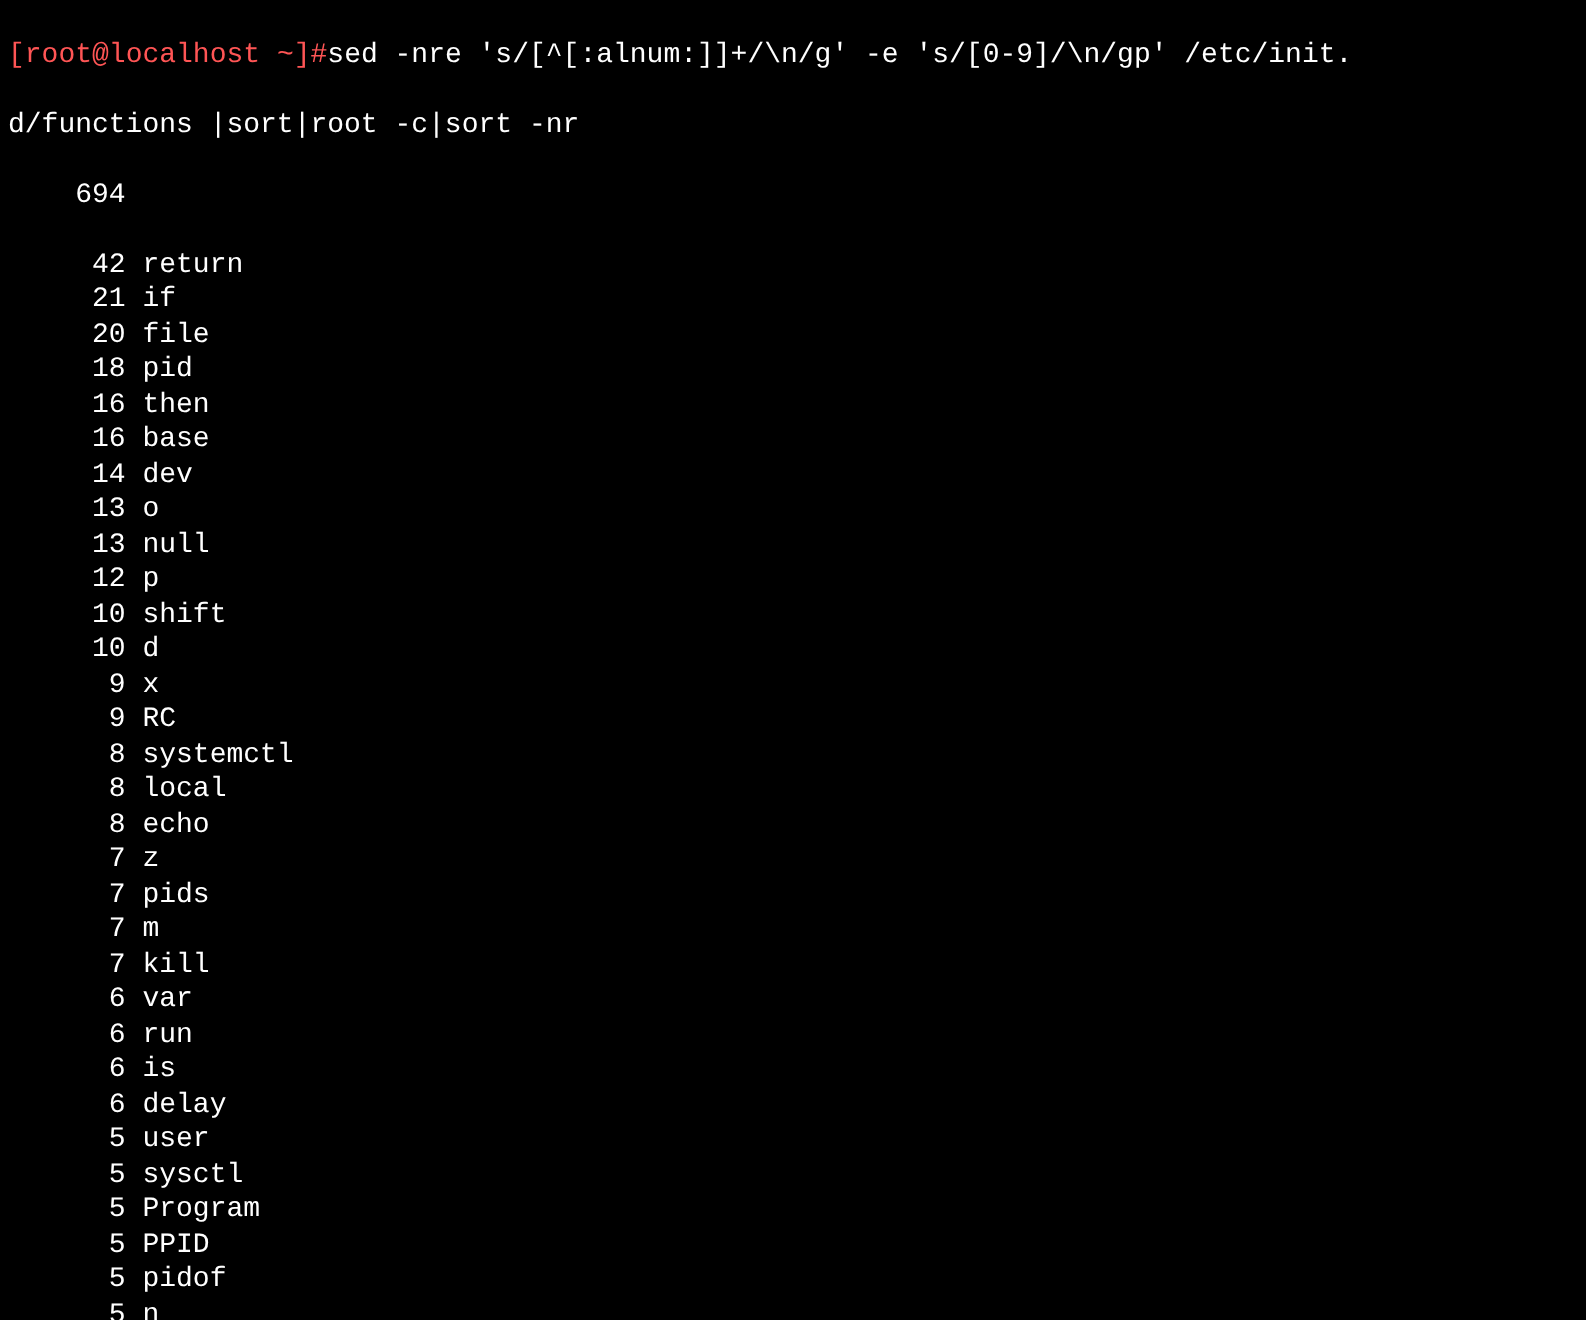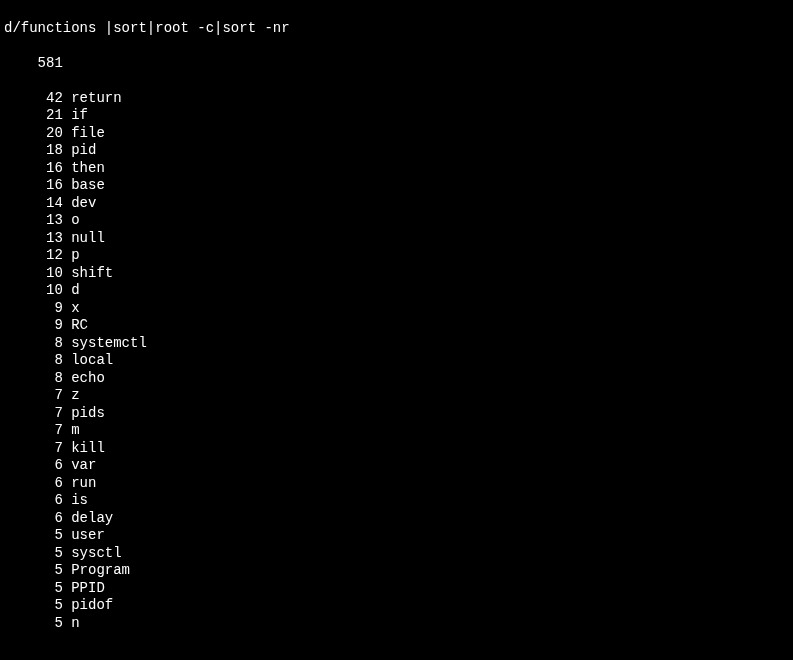--- a/index.html
+++ b/index.html
@@ -21,16 +21,17 @@
   .prompt-host { color: #ff5555; }
   .prompt-path { color: #ff5555; }
   .prompt-hash { color: #ff5555; }
   .cmd { color: #ffffff; }
   .line { display: block; }
 </style>
 </head>
 <body>
 
 <div class="terminal">
+<span class="line"><span class="prompt-bracket">[</span><span class="prompt-user">root</span><span class="prompt-at">@</span><span class="prompt-host">localhost</span><span class="prompt-path"> </span><span class="prompt-path">~</span><span class="prompt-bracket">]</span><span class="prompt-hash">#</span><span class="cmd">sed -nre 's/[^[:alnum:]]+/\n/g' -e 's/[0-9]/\n/gp' /etc/init.</span></span>
 <span class="line cmd">d/functions |sort|root -c|sort -nr</span>
-<span class="line">    581</span>
+<span class="line">    694</span>
 <div id="rows-container"><span class="line"><span>     42</span><span> return</span></span><span class="line"><span>     21</span><span> if</span></span><span class="line"><span>     20</span><span> file</span></span><span class="line"><span>     18</span><span> pid</span></span><span class="line"><span>     16</span><span> then</span></span><span class="line"><span>     16</span><span> base</span></span><span class="line"><span>     14</span><span> dev</span></span><span class="line"><span>     13</span><span> o</span></span><span class="line"><span>     13</span><span> null</span></span><span class="line"><span>     12</span><span> p</span></span><span class="line"><span>     10</span><span> shift</span></span><span class="line"><span>     10</span><span> d</span></span><span class="line"><span>      9</span><span> x</span></span><span class="line"><span>      9</span><span> RC</span></span><span class="line"><span>      8</span><span> systemctl</span></span><span class="line"><span>      8</span><span> local</span></span><span class="line"><span>      8</span><span> echo</span></span><span class="line"><span>      7</span><span> z</span></span><span class="line"><span>      7</span><span> pids</span></span><span class="line"><span>      7</span><span> m</span></span><span class="line"><span>      7</span><span> kill</span></span><span class="line"><span>      6</span><span> var</span></span><span class="line"><span>      6</span><span> run</span></span><span class="line"><span>      6</span><span> is</span></span><span class="line"><span>      6</span><span> delay</span></span><span class="line"><span>      5</span><span> user</span></span><span class="line"><span>      5</span><span> sysctl</span></span><span class="line"><span>      5</span><span> Program</span></span><span class="line"><span>      5</span><span> PPID</span></span><span class="line"><span>      5</span><span> pidof</span></span><span class="line"><span>      5</span><span> n</span></span></div>
 </div>
 
 </body></html>

